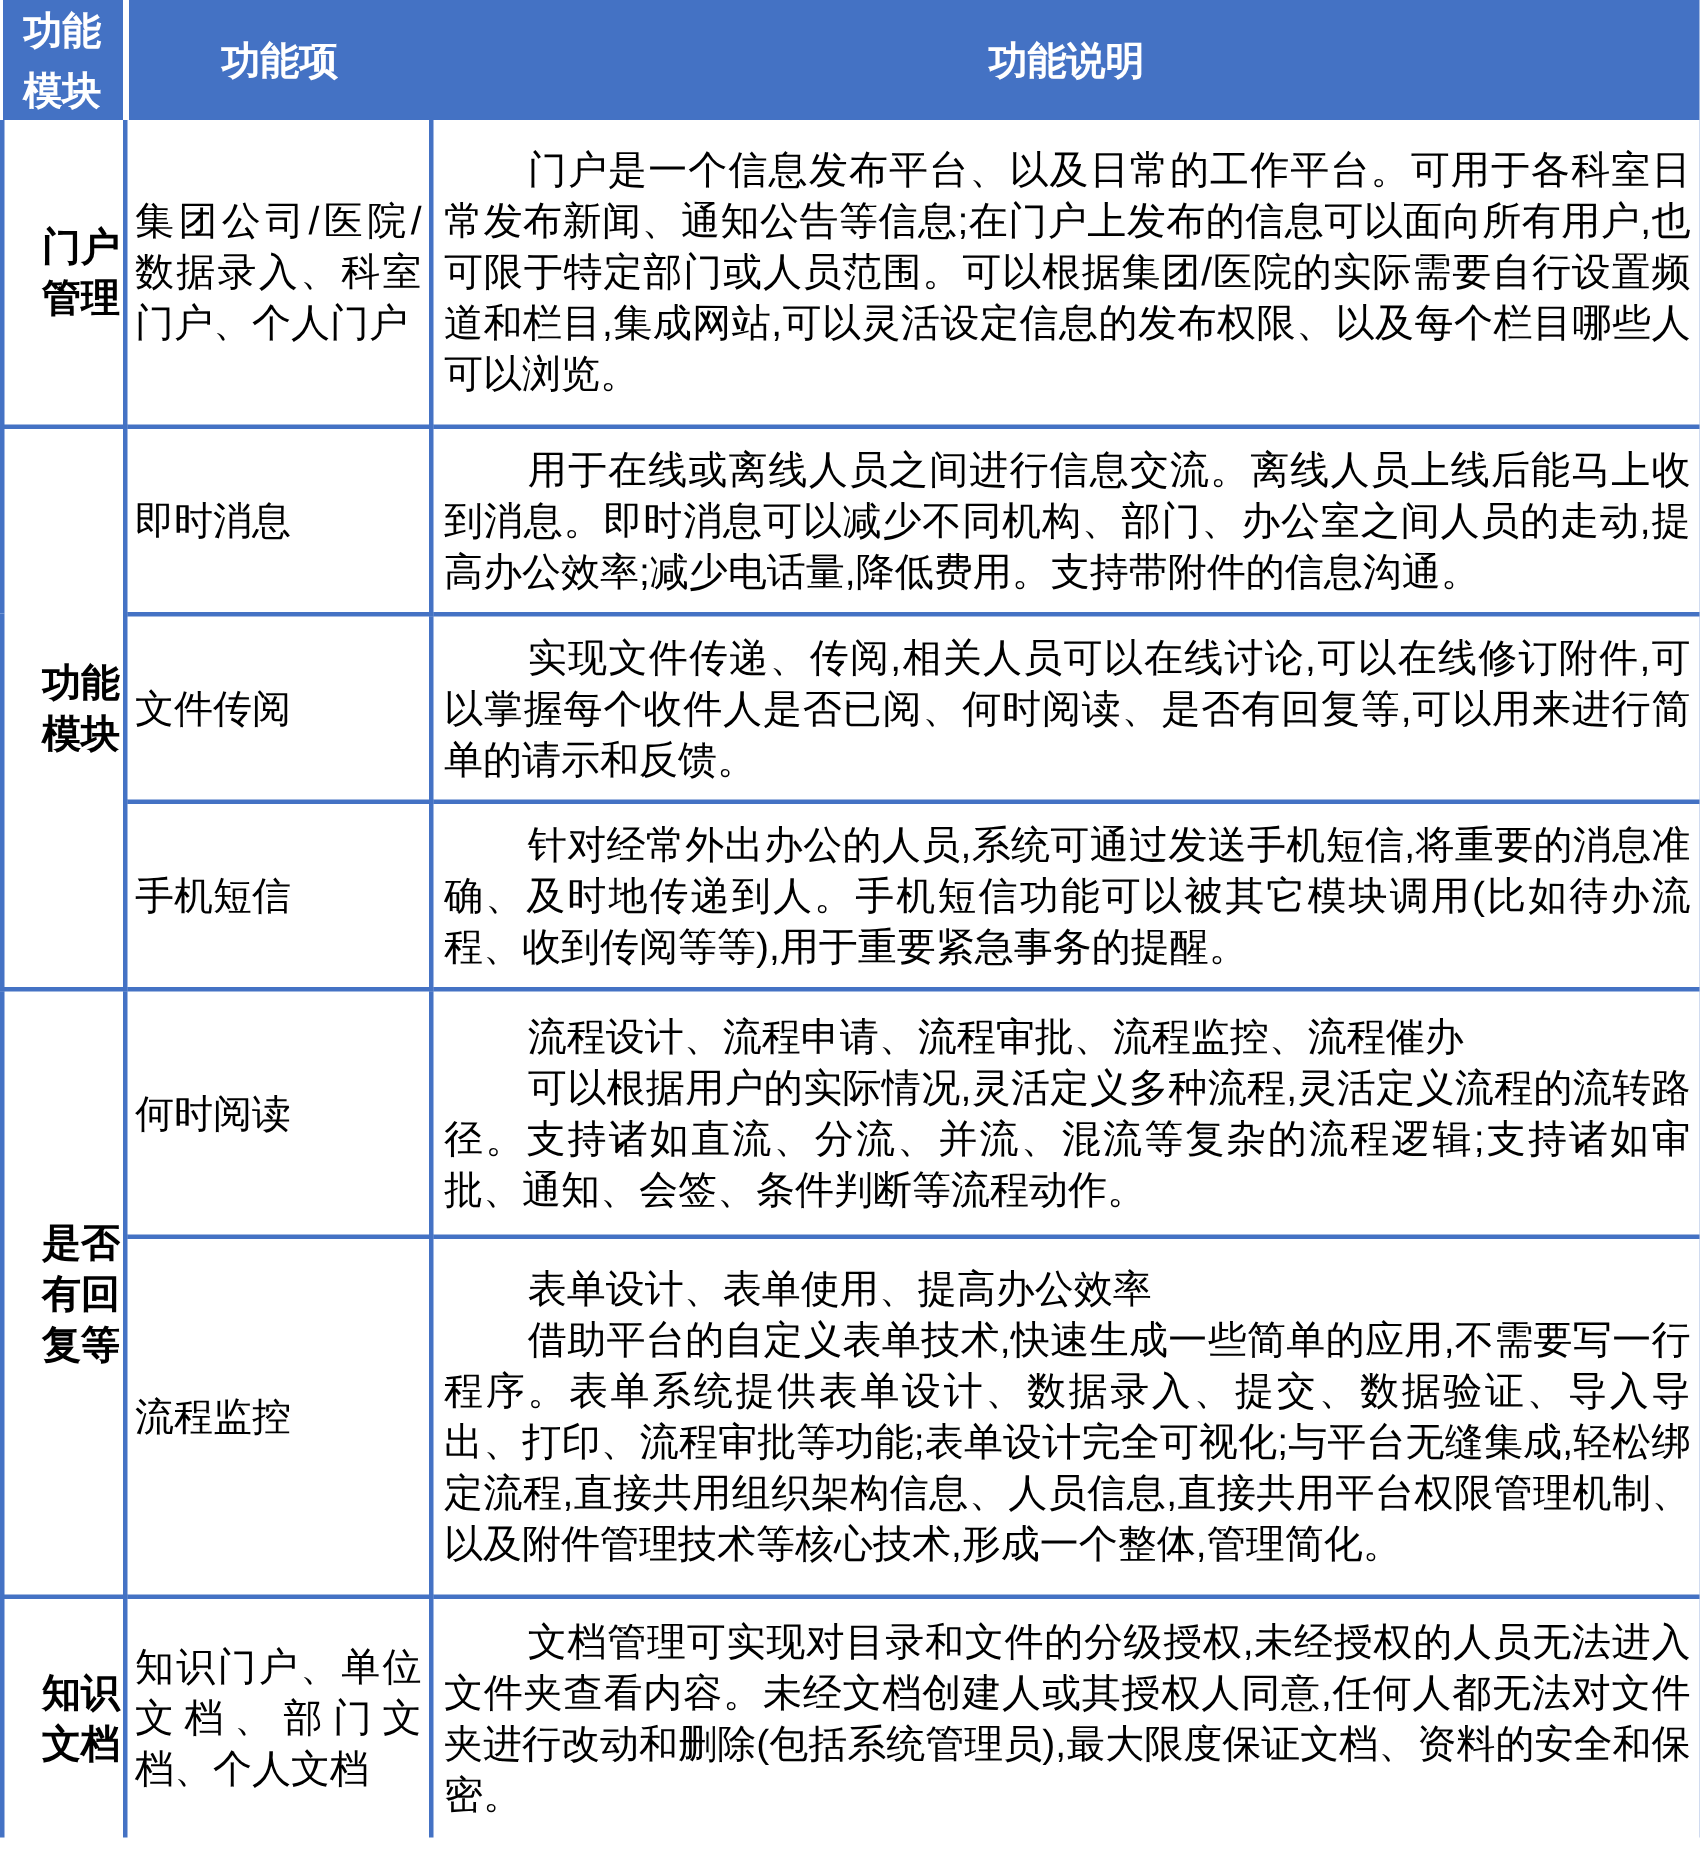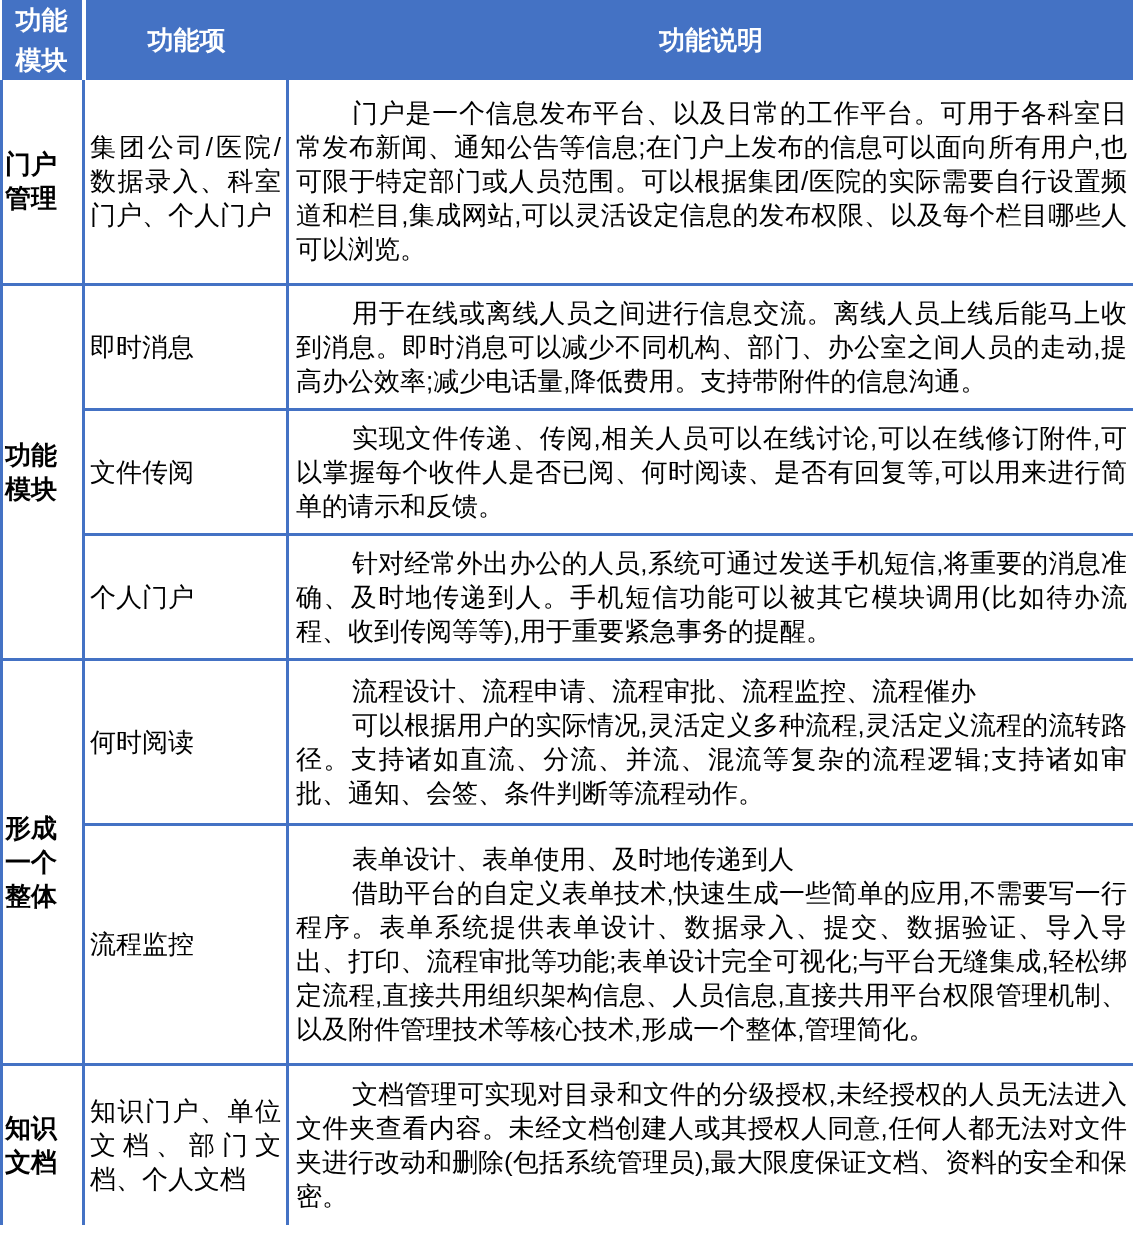--- a/index.html
+++ b/index.html
@@ -46,21 +46,21 @@
     font-size:26px;
     line-height:34px;
     padding:0;
     overflow:hidden;
   }
   tbody tr.r1 td{border-top:0;}
   tbody tr.r7 td{border-bottom:0;}
 
   td.module{
     font-weight:bold;
-    text-align:left;
+    text-align:right;
     padding:0 2px;
   }
   td.item{
     text-align:justify;
     padding:0 5px 0 5px;
   }
   td.desc{
     text-align:justify;
     padding:0 6px 0 7px;
   }
@@ -109,37 +109,37 @@
         <p>用于在线或离线人员之间进行信息交流。离线人员上线后能马上收到消息。即时消息可以减少不同机构、部门、办公室之间人员的走动,提高办公效率;减少电话量,降低费用。支持带附件的信息沟通。</p>
       </td>
     </tr>
     <tr class="r3">
       <td class="item">文件传阅</td>
       <td class="desc">
         <p>实现文件传递、传阅,相关人员可以在线讨论,可以在线修订附件,可以掌握每个收件人是否已阅、何时阅读、是否有回复等,可以用来进行简单的请示和反馈。</p>
       </td>
     </tr>
     <tr class="r4">
-      <td class="item">个人门户</td>
+      <td class="item">手机短信</td>
       <td class="desc">
         <p>针对经常外出办公的人员,系统可通过发送手机短信,将重要的消息准确、及时地传递到人。手机短信功能可以被其它模块调用(比如待办流程、收到传阅等等),用于重要紧急事务的提醒。</p>
       </td>
     </tr>
     <tr class="r5">
-      <td class="module" rowspan="2">形成一个整体</td>
+      <td class="module" rowspan="2">是否有回复等</td>
       <td class="item">何时阅读</td>
       <td class="desc">
         <p>流程设计、流程申请、流程审批、流程监控、流程催办</p>
         <p>可以根据用户的实际情况,灵活定义多种流程,灵活定义流程的流转路径。支持诸如直流、分流、并流、混流等复杂的流程逻辑;支持诸如审批、通知、会签、条件判断等流程动作。</p>
       </td>
     </tr>
     <tr class="r6">
       <td class="item">流程监控</td>
       <td class="desc">
-        <p>表单设计、表单使用、及时地传递到人</p>
+        <p>表单设计、表单使用、提高办公效率</p>
         <p>借助平台的自定义表单技术,快速生成一些简单的应用,不需要写一行程序。表单系统提供表单设计、数据录入、提交、数据验证、导入导出、打印、流程审批等功能;表单设计完全可视化;与平台无缝集成,轻松绑定流程,直接共用组织架构信息、人员信息,直接共用平台权限管理机制、以及附件管理技术等核心技术,形成一个整体,管理简化。</p>
       </td>
     </tr>
     <tr class="r7">
       <td class="module">知识文档</td>
       <td class="item">知识门户、单位文档、部门文档、个人文档</td>
       <td class="desc">
         <p>文档管理可实现对目录和文件的分级授权,未经授权的人员无法进入文件夹查看内容。未经文档创建人或其授权人同意,任何人都无法对文件夹进行改动和删除(包括系统管理员),最大限度保证文档、资料的安全和保密。</p>
       </td>
     </tr>

